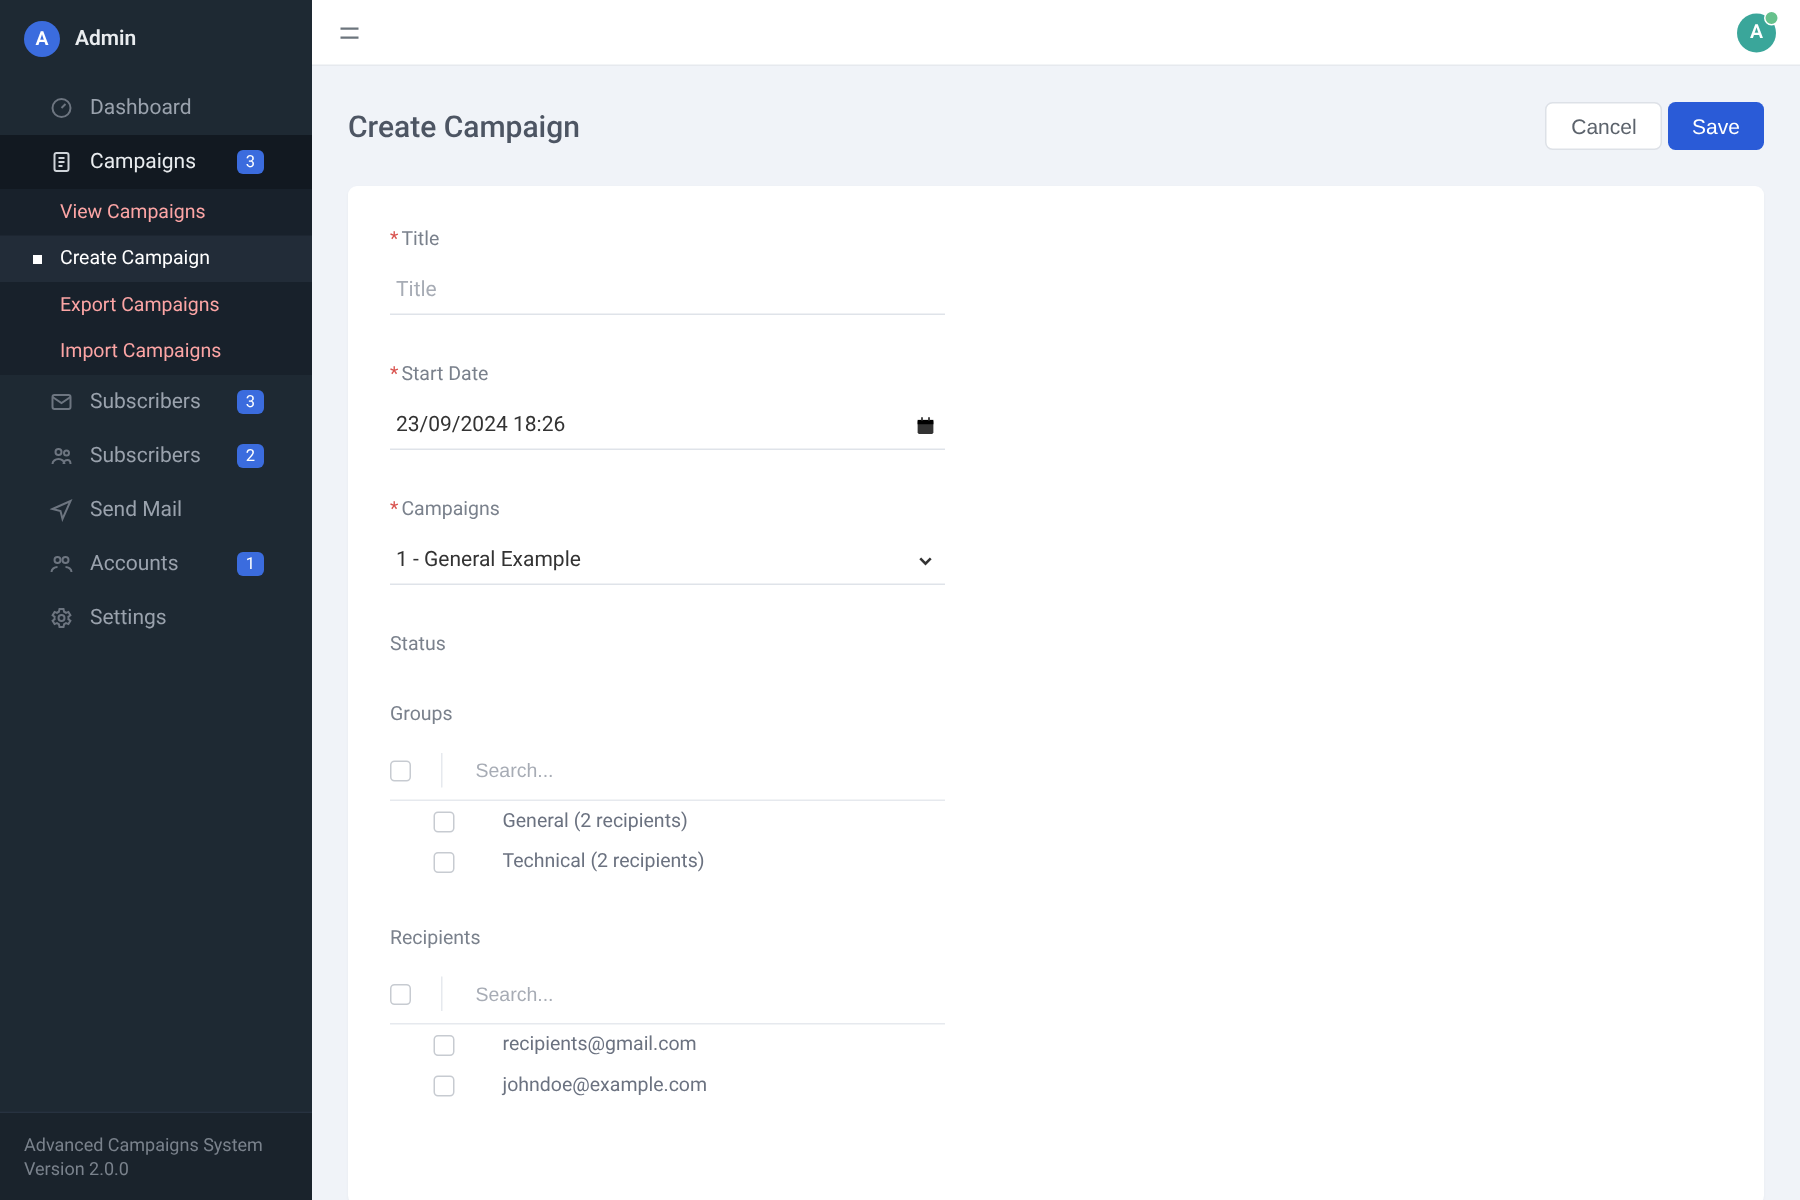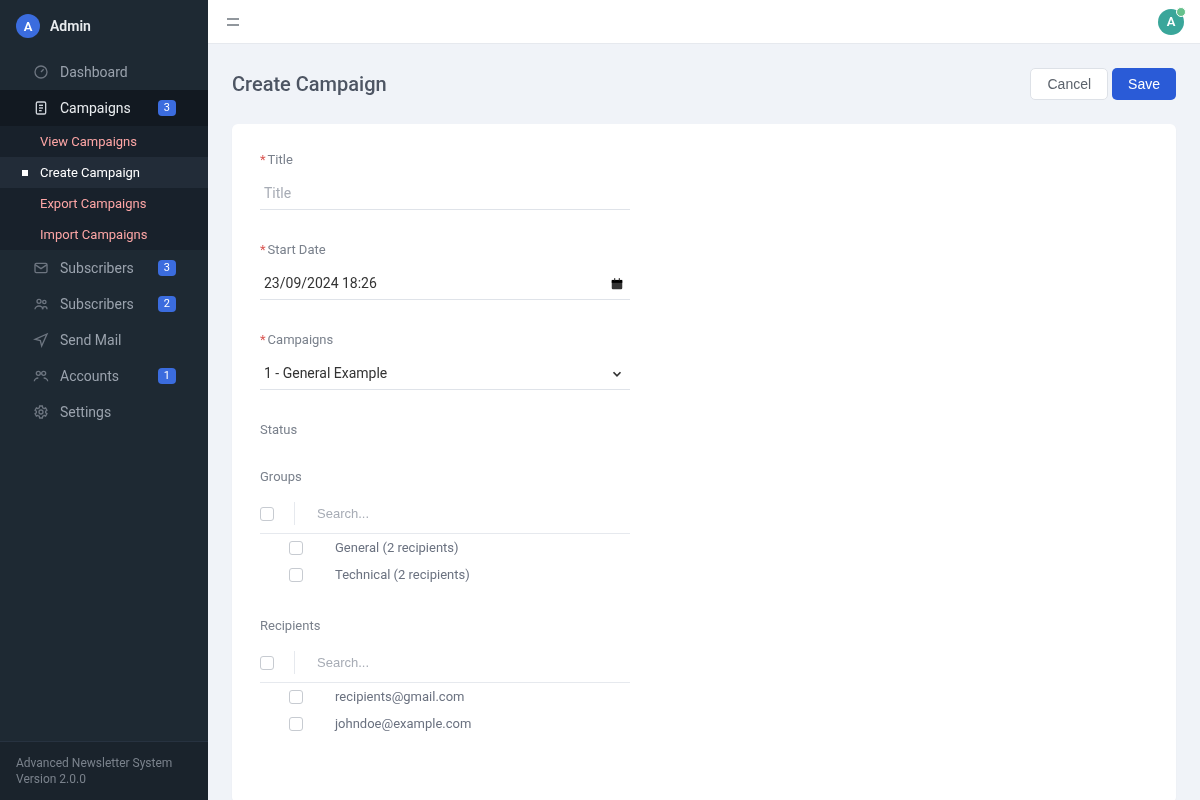--- a/index.html
+++ b/index.html
@@ -369,21 +369,21 @@
         <svg width="16" height="16" viewBox="0 0 24 24" fill="none" stroke="currentColor" stroke-width="2">
             <circle cx="12" cy="12" r="3"></circle>
             <path d="M19 12a7 7 0 0 0-.1-1.2l2-1.5-2-3.4-2.3 1a7 7 0 0 0-2-1.2L14 3h-4l-.6 2.7a7 7 0 0 0-2 1.2l-2.3-1-2 3.4 2 1.5A7 7 0 0 0 5 12a7 7 0 0 0 .1 1.2l-2 1.5 2 3.4 2.3-1a7 7 0 0 0 2 1.2L10 21h4l.6-2.7a7 7 0 0 0 2-1.2l2.3 1 2-3.4-2-1.5c.07-.4.1-.8.1-1.2z"></path>
           </svg>
       </span>
       <span class="label">Settings</span>
     </li>
   </ul>
 
   <div class="sidebar-footer">
-    <div>Advanced Newsletter System</div>
+    <div>Advanced Campaigns System</div>
     <div class="line2">Version 2.0.0</div>
   </div>
 </aside>
 
 <div class="main">
   <div class="topbar">
     <span class="hamburger">
       <svg width="18" height="18" viewBox="0 0 24 24" fill="none" stroke="currentColor" stroke-width="2">
           <line x1="4" y1="8" x2="20" y2="8"></line>
           <line x1="4" y1="16" x2="20" y2="16"></line>

